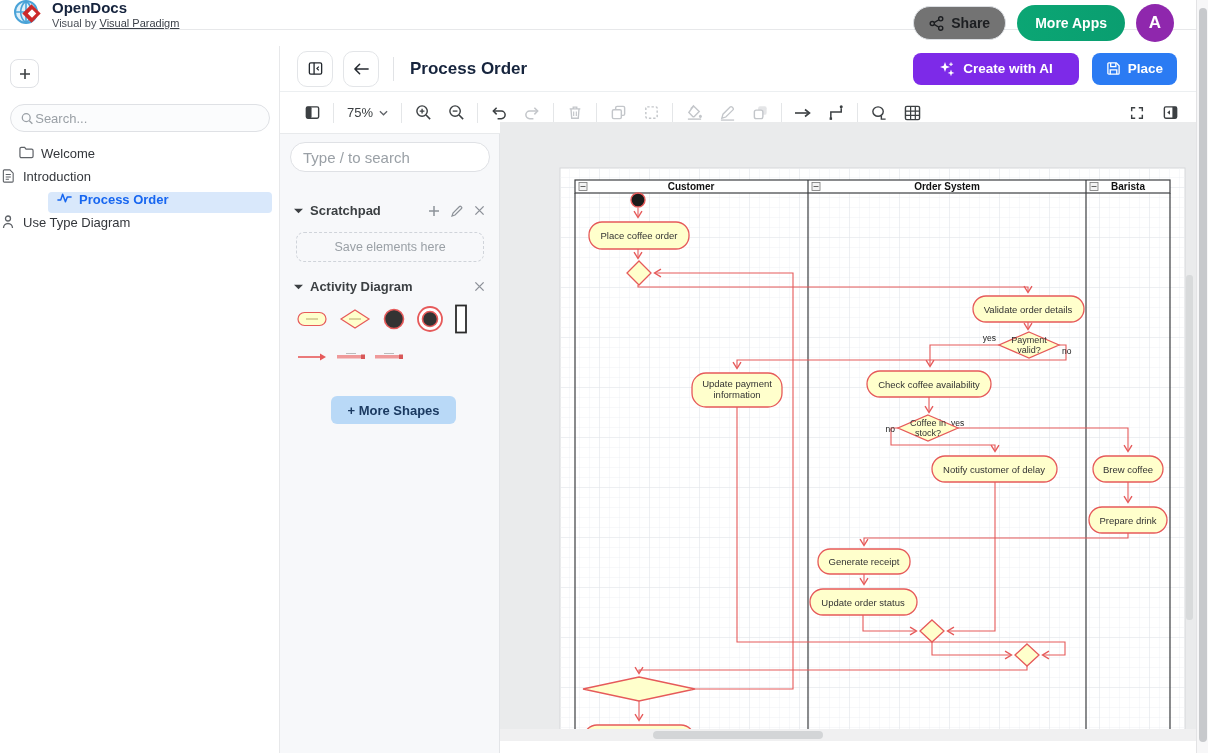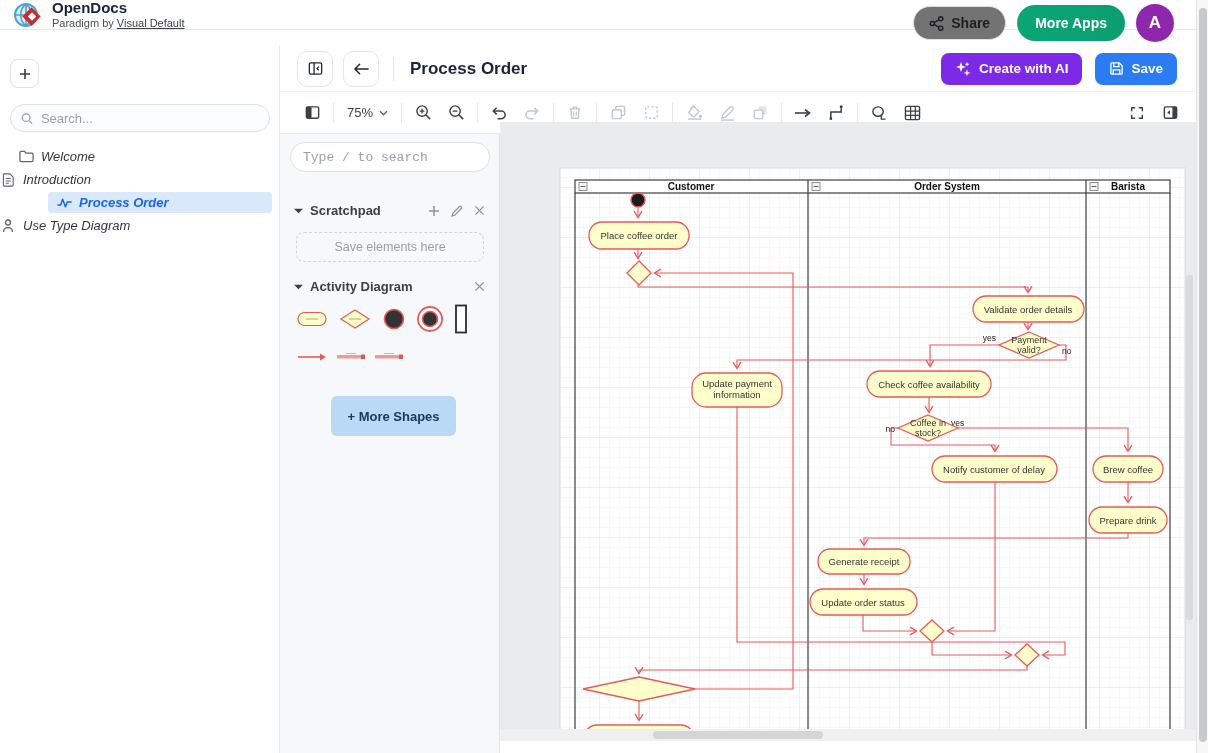--- a/index.html
+++ b/index.html
@@ -2,21 +2,21 @@
 <html><head>
 <meta charset="utf-8">
 <style>
   * { margin:0; padding:0; box-sizing:border-box; }
   html,body { width:1208px; height:753px; overflow:hidden; background:#fff;
     font-family:"Liberation Sans", sans-serif; }
   body { position:relative; }
 
   
   .topbar { position:absolute; left:0; top:0; width:1196px; height:30px; background:#fff;
-    border-bottom:1px solid #e7e8ea; display:flex; align-items:flex-start; }
+    border-bottom:1px solid #e7e8ea; display:flex; align-items:flex-end; }
   .logo { width:32px; height:32px; margin-left:12px; }
   .app-titles { margin-left:8px; line-height:1.1; }
   .app-name { font-size:15px; font-weight:700; color:#15233d; }
   .app-sub { font-size:11px; color:#4a4f57; }
   .app-sub a { color:#3a3f47; text-decoration:underline; }
   .topbar-right { position:absolute; right:22px; top:0; height:46px; display:flex; align-items:center; gap:11px; }
   .btn-share { display:flex; align-items:center; gap:7px; height:34px; padding:0 15px; background:#737373;
     border:1px solid #dcdfe3; border-radius:17px; font-size:14px; font-weight:600; color:#1c1e21; cursor:pointer; }
   .btn-moreapps { height:36px; padding:0 18px; border:none; border-radius:18px; background:linear-gradient(90deg,#0ba674,#0a9e70);
     color:#fff; font-size:14px; font-weight:700; cursor:pointer; }
@@ -29,73 +29,73 @@
 
   
   .sidebar { position:absolute; left:0; top:46px; width:280px; height:707px; background:#fff; border-right:1px solid #e7e8ea; }
   .proj-row { position:absolute; left:10px; top:13px; width:260px; display:flex; gap:10px; }
   .proj-select { flex:1; height:29px; border:1px solid #dfe1e5; border-radius:8px; display:flex; align-items:center;
     padding:0 10px; font-size:13px; color:#2f3237; cursor:pointer; }
   .proj-select .grow { flex:1; }
   .btn-sq { width:29px; height:29px; border:1px solid #dfe1e5; border-radius:8px; background:#fff; display:flex;
     align-items:center; justify-content:center; color:#3c4043; cursor:pointer; }
   .search-box { position:absolute; left:10px; top:58px; width:260px; height:28px; border:1px solid #dfe1e5;
-    border-radius:14px; background:#fbfcfd; display:flex; align-items:center; padding:0 10px; gap:8px; }
+    border-radius:14px; background:#fbfcfd; display:flex; align-items:center; padding:0 10px; gap:2px; }
   .search-box input { border:none; outline:none; background:transparent; font-size:13px; color:#333; width:100%;
     font-family:"Liberation Sans", sans-serif; }
   .search-box input::placeholder { color:#9aa0a6; }
   .tree { position:absolute; left:0; top:100px; width:280px; font-size:13px; color:#33363b; }
-  .tree-item { display:flex; align-items:center; height:21px; margin-bottom:2px; cursor:pointer;font-style:italic; }
+  .tree-item { display:flex; height:21px; margin-bottom:2px; cursor:pointer; }
   .tree-item .ticon { display:flex; width:16px; justify-content:center; color:#5f6368; }
   .ti-0 { padding-left:18px; } .ti-0 .ticon { margin-right:7px; }
   .ti-1 { } .ti-1 .ticon { margin-right:7px; }
   .ti-sel { margin-left:48px; padding-left:8px; width:224px; background:#d9e8fb; border-radius:4px; color:#1766f0; font-weight:600; }
   .ti-sel .ticon { color:#1766f0; margin-right:7px; }
 
   
   .doc-header { position:absolute; left:280px; top:46px; width:916px; height:46px; background:#fff;
     border-bottom:1px solid #eceff1; display:flex; align-items:center; }
   .hbtn { width:36px; height:36px; border:1px solid #e3e5e8; border-radius:10px; background:#fff; display:flex;
     align-items:center; justify-content:center; color:#24292f; cursor:pointer; }
   .doc-title { font-size:17px; font-weight:700; color:#16243d; }
   .vsep { width:1px; height:24px; background:#e1e3e6; }
   .doc-header-right { position:absolute; right:19px; display:flex; align-items:center; gap:13px; }
-  .btn-ai { display:flex; align-items:center; gap:8px; height:32px; padding:0 14px; border:none; border-radius:8px;
+  .btn-ai { display:flex; align-items:center; gap:8px; height:32px; padding:0 26px; border:none; border-radius:8px;
     background:#7d2ae8; color:#fff; font-size:13.5px; font-weight:700; cursor:pointer;margin-left:32px; }
   .btn-save { display:flex; align-items:center; gap:7px; height:32px; padding:0 14px; border:none; border-radius:8px;
     background:#2b7bf3; color:#fff; font-size:13.5px; font-weight:700; cursor:pointer; }
 
   
   .etoolbar { position:absolute; left:280px; top:92px; width:916px; height:42px; background:#fff;
     border-bottom:1px solid #e8eaec; display:flex; align-items:center; padding:0 14px 0 20px; gap:9px; }
   .tbtn { width:24px; height:24px; display:flex; align-items:center; justify-content:center; color:#3c4043;
     border-radius:4px; cursor:pointer; flex:none; }
   .tbtn.dis { color:#c3c6ca; cursor:default; }
   .tsep { width:1px; height:20px; background:#e4e6e8; flex:none; }
   .zoom-dd { display:flex; align-items:center; gap:6px; font-size:13px; color:#3c4043; cursor:pointer; padding:0 4px; flex:none; }
   .tspacer { flex:1; }
 
   
   .shapes-panel { position:absolute; left:280px; top:134px; width:220px; height:619px; background:#f7f8fa;
     border-right:1px solid #e3e5e8; }
   .type-search { position:absolute; left:10px; top:8px; width:200px; height:30px; border:1px solid #dfe1e5;
     border-radius:15px; background:#fff; display:flex; align-items:center; padding:0 12px; }
-  .type-search input { border:none; outline:none; width:100%; font-size:13px; color:#404040; background:transparent;
-    font-family:Liberation Mono, monospace; }
+  .type-search input { border:none; outline:none; width:100%; font-size:15px; color:#404040; background:transparent;
+    font-family:Liberation Sans, sans-serif; }
   .type-search input::placeholder { color:#9aa0a6; }
   .sect-head { position:absolute; left:14px; right:14px; display:flex; align-items:center; gap:7px;
     font-size:13px; font-weight:700; color:#3c4043; }
   .sect-icons { margin-left:auto; display:flex; gap:11px; color:#8d9299; }
   .sect-icons span { cursor:pointer; display:flex; }
   .dropzone { position:absolute; left:16px; top:98px; width:188px; height:30px; border:1.5px dashed #d0d4da;
     border-radius:8px; display:flex; align-items:center; justify-content:center; font-size:12.5px; color:#9aa0a6; }
   .shape-row { position:absolute; left:16px; top:170px; display:flex; align-items:center; gap:10px; }
   .shape-row .sp { cursor:pointer; display:flex; align-items:center; }
   .conn-row { position:absolute; left:16px; top:215px; display:flex; align-items:center; gap:8px; }
-  .more-shapes { position:absolute; left:51px; top:262px; width:125px; height:40px; border:none; border-radius:6px;
+  .more-shapes { position:absolute; left:51px; top:262px; width:125px; height:28px; border:none; border-radius:6px;
     background:#b9d9f7; color:#1b3a61; font-size:13px; font-weight:700; cursor:pointer; }
 
   
   .canvas { position:absolute; left:500px; top:122px; width:696px; height:619px; background:#fde047; }
   .canvas svg.diagram { position:absolute; left:0; top:0; }
   svg text { font-family:"Liberation Sans", sans-serif; }
   .hscroll { position:absolute; left:0; top:607px; width:696px; height:12px; background:#f0f0f1; }
   .hscroll-thumb { position:absolute; left:153px; top:2px; width:170px; height:8px; background:#d3d5d7; border-radius:4px; }
   .vscroll-thumb { position:absolute; left:686px; top:153px; width:7px; height:345px; background:#d8dadb; border-radius:3px; }
 </style>
@@ -104,21 +104,21 @@
 
 <div class="topbar">
   <svg class="logo" viewBox="0 0 32 32">
     <circle cx="14" cy="15" r="11" fill="#dff0fa" stroke="#4aa3d8" stroke-width="2"></circle>
     <path d="M3,15 H25 M14,4 a14,14 0 0 1 0,22 M14,4 a14,14 0 0 0 0,22 M14,4 V26" fill="none" stroke="#4aa3d8" stroke-width="1.6"></path>
     <rect x="13" y="10" width="13" height="13" transform="rotate(45 19.5 16.5)" fill="#cc2a2a"></rect>
     <rect x="17" y="13.5" width="6" height="6" transform="rotate(45 20 16.5)" fill="#fff"></rect>
   </svg>
   <div class="app-titles">
     <div class="app-name">OpenDocs</div>
-    <div class="app-sub"><span>Paradigm by </span><a href="#">Visual Default</a></div>
+    <div class="app-sub"><span>Visual by </span><a href="#">Visual Paradigm</a></div>
   </div>
   <div class="topbar-right">
     <button class="btn-share">
       <svg width="15" height="15" viewBox="0 0 16 16">
         <circle cx="12.5" cy="3" r="2.2" fill="none" stroke="#1c1e21" stroke-width="1.5"></circle>
         <circle cx="3.5" cy="8" r="2.2" fill="none" stroke="#1c1e21" stroke-width="1.5"></circle>
         <circle cx="12.5" cy="13" r="2.2" fill="none" stroke="#1c1e21" stroke-width="1.5"></circle>
         <path d="M5.5,7 L10.5,4 M5.5,9 L10.5,12" stroke="#1c1e21" stroke-width="1.5"></path>
       </svg>
       <span>Share</span>
@@ -208,21 +208,21 @@
         <path d="M12,1.5 V5 M10.2,3.2 H13.8" stroke="#fff" stroke-width="1.1"></path>
       </svg>
       <span>Create with AI</span>
     </button>
     <button class="btn-save">
       <svg width="15" height="15" viewBox="0 0 16 16">
         <path d="M2,3 a1,1 0 0 1 1,-1 H11 L14,5 V13 a1,1 0 0 1 -1,1 H3 a1,1 0 0 1 -1,-1 Z" fill="none" stroke="#fff" stroke-width="1.4"></path>
         <path d="M5,2 V6 H10.5 V2" fill="none" stroke="#fff" stroke-width="1.4"></path>
         <path d="M4.5,14 V9.5 H11.5 V14" fill="none" stroke="#fff" stroke-width="1.4"></path>
       </svg>
-      <span>Save</span>
+      <span>Place</span>
     </button>
   </div>
 </div>
 
 <div class="etoolbar">
   <span class="tbtn">
     <svg width="17" height="17" viewBox="0 0 18 18">
       <rect x="2.5" y="3" width="13" height="12" rx="1.5" fill="none" stroke="currentColor" stroke-width="1.5"></rect>
       <rect x="2.5" y="3" width="5.5" height="12" rx="1.5" fill="currentColor"></rect>
     </svg>

